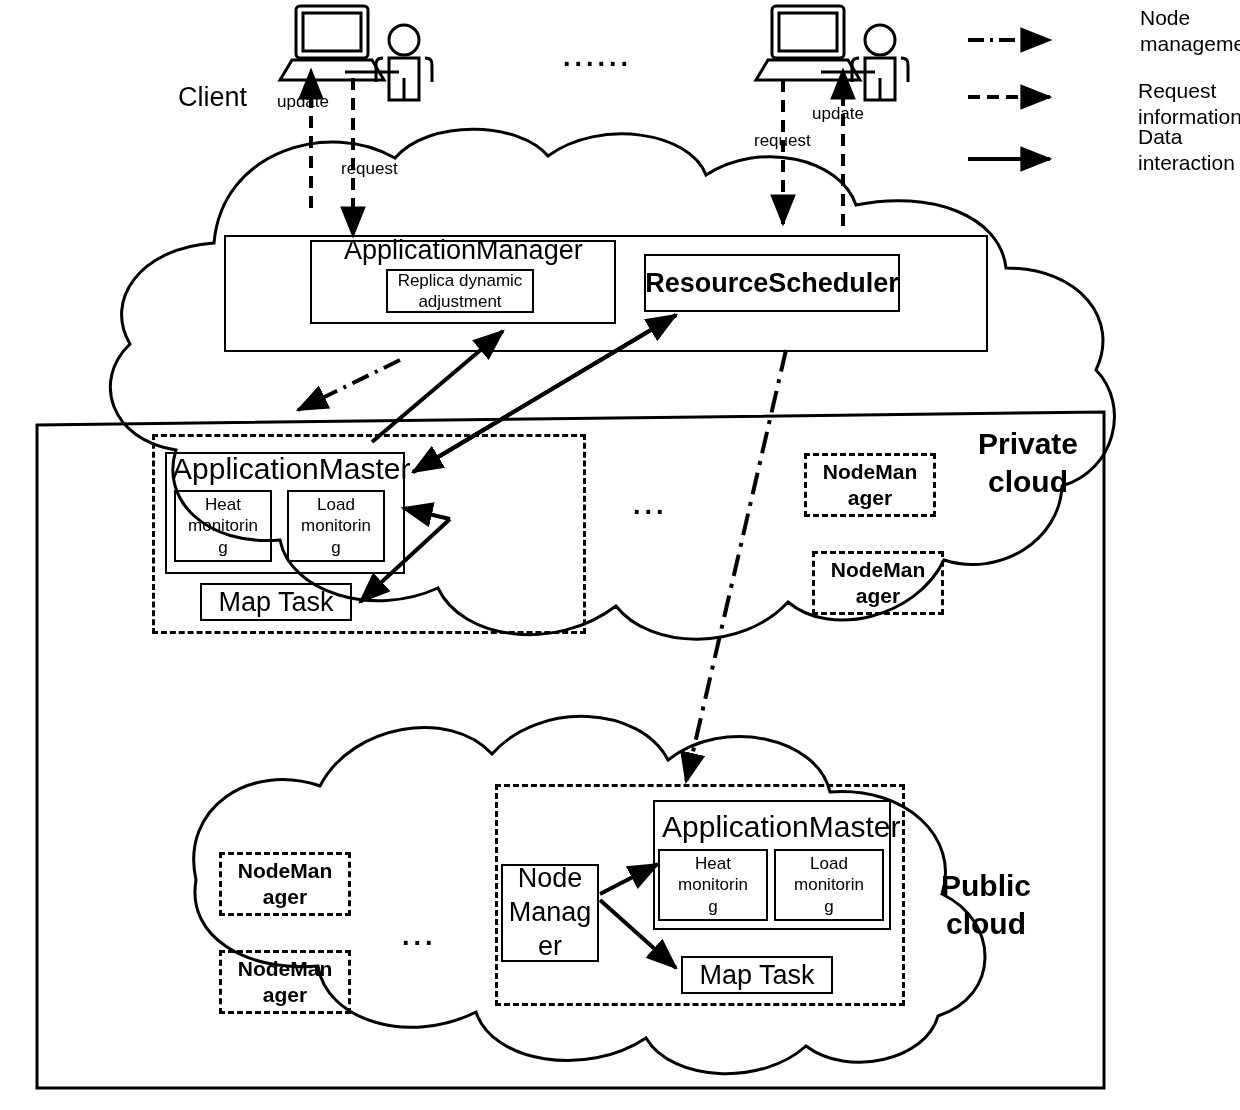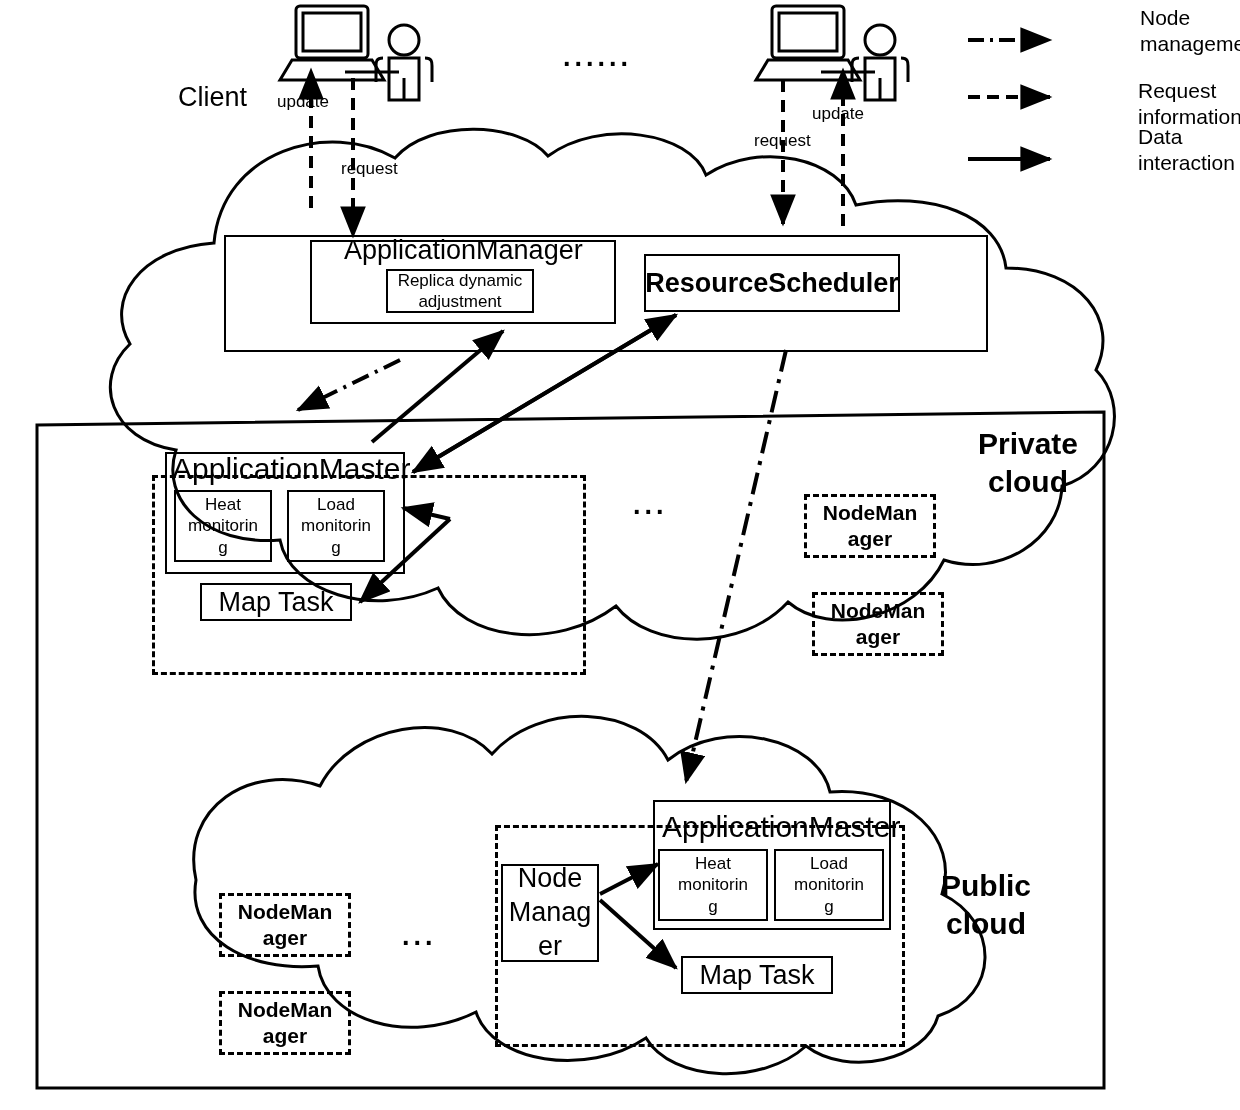--- a/index.html
+++ b/index.html
@@ -3,21 +3,21 @@
 <meta charset="utf-8">
 <style>
   html,body{margin:0;padding:0;background:#ffffff;}
   body{width:1240px;height:1110px;position:relative;overflow:hidden;
        font-family:"Liberation Sans", sans-serif;color:#000;}
   #root{position:absolute;inset:0;}
   svg.layer{position:absolute;left:0;top:0;width:1240px;height:1110px;overflow:visible;}
   .box{position:absolute;box-sizing:border-box;background:transparent;
        display:flex;align-items:center;justify-content:center;text-align:center;}
   .solid{border:2px solid #000;}
-  .dashed{border:3px dashed #000;margin-top:41px;}
+  .dashed{border:3px dashed #000;}
   .lbl{position:absolute;white-space:pre;}
   .center{display:flex;align-items:center;justify-content:center;text-align:center;}
   .t-xl{font-size:27px;}
   .t-lg{font-size:30px;}
   .t-md{font-size:21px;}
   .t-sm{font-size:17px;}
   .bold{font-weight:bold;}
   .wrapbox{line-height:1.25;}
   .dots{letter-spacing:4px;font-weight:bold;}
 </style>

